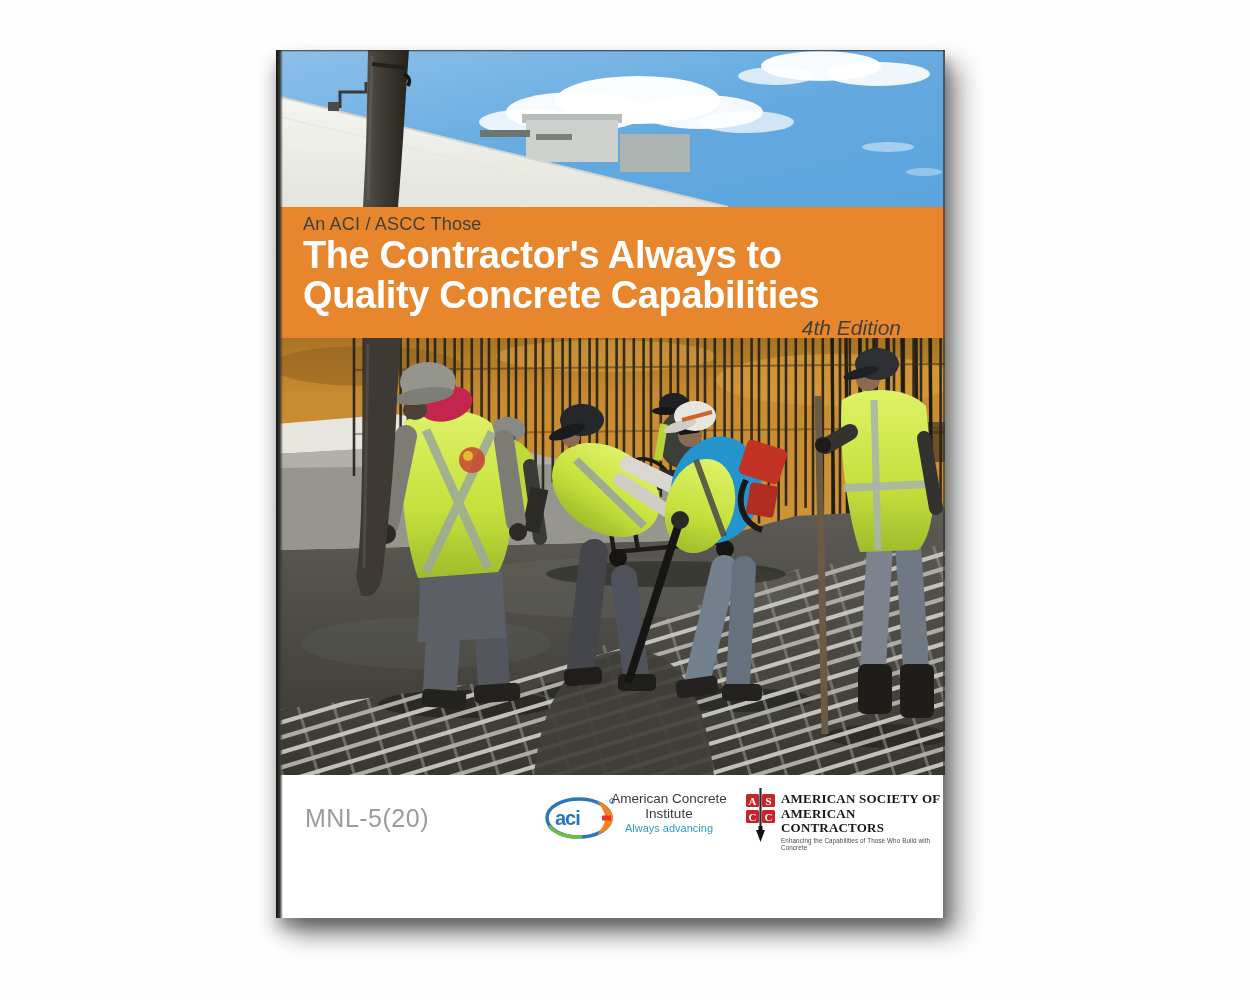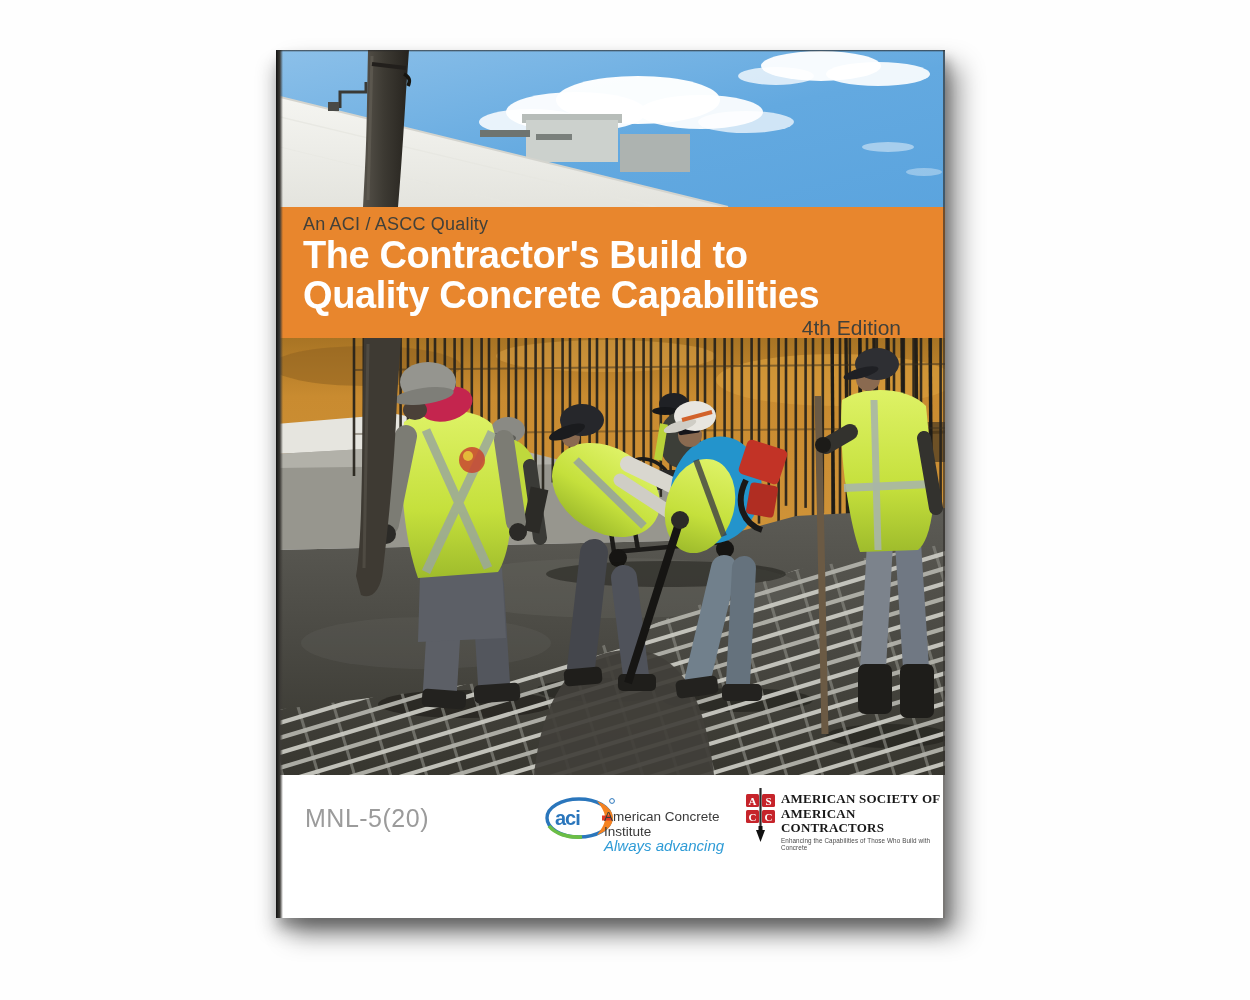--- a/index.html
+++ b/index.html
@@ -22,29 +22,29 @@
   .photo-top  { position:absolute; left:0; top:0;    width:669px; height:157px; overflow:hidden; }
   .banner     { position:absolute; left:0; top:157px; width:669px; height:131px; overflow:hidden; }
   .photo-main { position:absolute; left:0; top:288px; width:669px; height:437px; overflow:hidden; }
   .footer     { position:absolute; left:0; top:725px; width:669px; height:143px; background:#ffffff; }
 
   
   .banner { padding:7px 0 0 27px; }
   .banner .eyebrow { font-size:18px; line-height:21px; color:#41403a; letter-spacing:.2px; }
   .banner .title { font-size:38px; line-height:39px; font-weight:bold; color:#ffffff;
                    letter-spacing:-.4px; margin-top:1px; }
-  .banner .edition { font-size:21px; line-height:24px; color:#41403a;
+  .banner .edition { font-size:21px; line-height:24px; font-style:italic; color:#41403a;
                      text-align:right; padding-right:44px; margin-top:1px; }
 
   
   .mnl { position:absolute; left:29px; top:29px; font-size:25px; color:#9b9b9b; letter-spacing:.5px; }
   .aci-logo { position:absolute; left:268px; top:20px;text-align:center; }
-  .aci-text { position:absolute; left:328px; top:34px; width:130px; text-align:left; }
+  .aci-text { position:absolute; left:328px; top:16px; width:130px; text-align:center; }
   .aci-name { font-size:13.5px; color:#3a3a3a; line-height:15px; }
-  .aci-tag  { font-size:15px; font-style:italic; color:#2e9bd6; line-height:14px; }
+  .aci-tag  { font-size:11px; color:#2e9bd6; line-height:14px; }
   .ascc-logo { position:absolute; left:470px; top:13px; }
   .ascc-text { position:absolute; left:505px; top:17px; width:160px; }
   .ascc-name { font-family:"Liberation Serif", serif; font-weight:bold; font-size:13px;
                line-height:14.5px; color:#181818; letter-spacing:.2px; }
   .ascc-tag  { font-size:6.3px; color:#4a4a4a; margin-top:1.5px; letter-spacing:.1px; }
 </style>
 </head>
 <body>
 
 <div class="stage">
@@ -101,22 +101,22 @@
         <rect x="52" y="52" width="11" height="9" fill="#4a4a46"></rect>
 
         <path d="M92,0 L133,0 L130,42 C128,75 126,105 124,132 L122,157 L87,157 L89,118 C91,82 91,42 92,0 Z" fill="url(#pipeG)"></path>
         <line x1="96" y1="6" x2="92" y2="150" stroke="#6a665c" stroke-width="3" opacity=".5"></line>
         <path d="M128,24 q8,4 4,12" stroke="#17150f" stroke-width="3.5" fill="none"></path>
         <line x1="96" y1="14" x2="130" y2="18" stroke="#221f1c" stroke-width="4"></line>
       </svg>
     </div>
 
     <div class="banner" style="background:#E8862D;">
-      <div class="eyebrow">An ACI / ASCC Quality</div>
-      <div class="title">The Contractor's Build to</div>
+      <div class="eyebrow">An ACI / ASCC Those</div>
+      <div class="title">The Contractor's Always to</div>
       <div class="title">Quality Concrete Capabilities</div>
       <div class="edition">4th Edition</div>
     </div>
 
     <div class="photo-main">
       <svg width="669" height="437" viewBox="0 0 669 437">
         <defs>
           <linearGradient id="dirtG" x1="0" y1="0" x2="0" y2="1">
             <stop offset="0" stop-color="#a87424"></stop>
               <stop offset=".3" stop-color="#c98b30"></stop>

